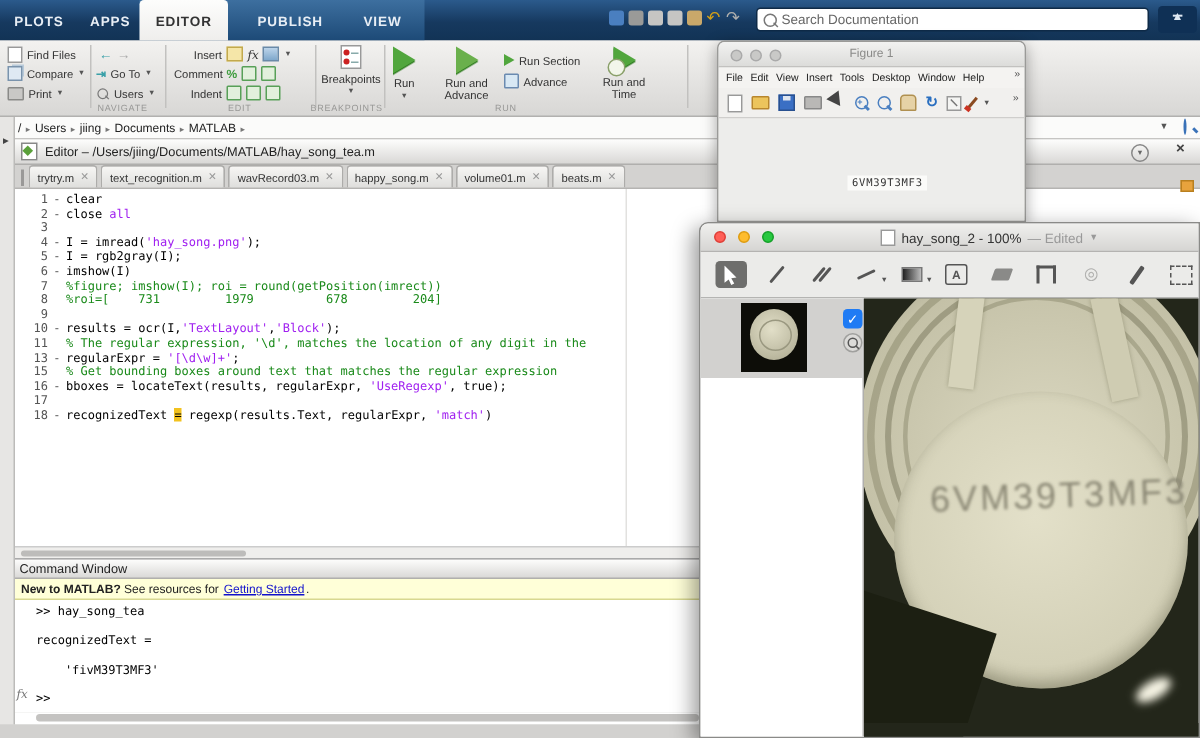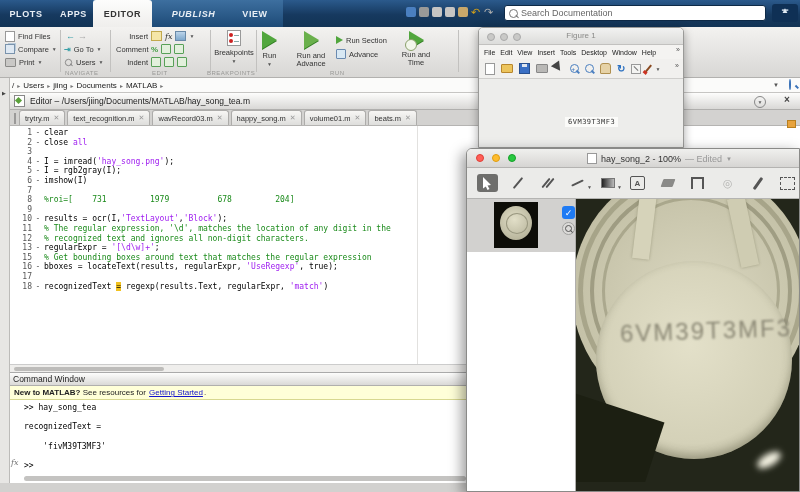--- a/index.html
+++ b/index.html
@@ -198,21 +198,21 @@
 <body>
 
 <div id="canvas">
 
   <div id="ribbon-tabbar" class="abs">
     <div id="tab-group-bg" class="abs"></div>
     <div id="ribbon-tabs">
         <div class="ribbon-tab" style="left: 0px; width: 52px;">PLOTS</div>
         <div class="ribbon-tab" style="left: 52px; width: 43px;">APPS</div>
         <div class="ribbon-tab active" style="left: 93px; width: 59px;">EDITOR</div>
-        <div class="ribbon-tab" style="left: 160px; width: 67px; font-style: italic;">PUBLISH</div>
+        <div class="ribbon-tab" style="left: 160px; width: 67px;">PUBLISH</div>
         <div class="ribbon-tab" style="left: 227px; width: 56px;">VIEW</div>
       </div>
 
     <div class="qa-icon" style="left:406px;background:#4a7fc0;"></div>
     <div class="qa-icon" style="left:419px;background:#9a9a98;"></div>
     <div class="qa-icon" style="left:432px;background:#c6c5c3;"></div>
     <div class="qa-icon" style="left:445px;background:#c6c5c3;"></div>
     <div class="qa-icon" style="left:458px;background:#c9a86a;"></div>
     <div class="qa-icon" style="left:471px;background:transparent;color:#d4a017;font-size:11px;line-height:10px;">↶</div>
     <div class="qa-icon" style="left:484px;background:transparent;color:#b0b0ae;font-size:11px;line-height:10px;">↷</div>
@@ -400,45 +400,41 @@
           <span class="ct"><span class="seg-code">I = rgb2gray(I);</span></span>
         </div>
         <div class="code-row">
           <span class="ln">6</span>
           <span class="dash">-</span>
           <span class="ct"><span class="seg-code">imshow(I)</span></span>
         </div>
         <div class="code-row">
           <span class="ln">7</span>
           <span class="dash"></span>
+          <span class="ct"><span class="seg-comment">%figure; imshow(I); roi = round(getPosition(imrect))</span></span>
         </div>
         <div class="code-row">
           <span class="ln">8</span>
           <span class="dash"></span>
           <span class="ct"><span class="seg-comment">%roi=[    731         1979          678         204]</span></span>
         </div>
         <div class="code-row">
           <span class="ln">9</span>
           <span class="dash"></span>
           <span class="ct"></span>
         </div>
         <div class="code-row">
           <span class="ln">10</span>
           <span class="dash">-</span>
           <span class="ct"><span class="seg-code">results = ocr(I,</span><span class="seg-string">'TextLayout'</span><span class="seg-code">,</span><span class="seg-string">'Block'</span><span class="seg-code">);</span></span>
         </div>
         <div class="code-row">
           <span class="ln">11</span>
           <span class="dash"></span>
           <span class="ct"><span class="seg-comment">% The regular expression, '\d', matches the location of any digit in the</span></span>
-        </div>
-        <div class="code-row">
-          <span class="ln">12</span>
-          <span class="dash"></span>
-          <span class="ct"><span class="seg-comment">% recognized text and ignores all non-digit characters.</span></span>
         </div>
         <div class="code-row">
           <span class="ln">13</span>
           <span class="dash">-</span>
           <span class="ct"><span class="seg-code">regularExpr = </span><span class="seg-string">'[\d\w]+'</span><span class="seg-code">;</span></span>
         </div>
         <div class="code-row">
           <span class="ln">15</span>
           <span class="dash"></span>
           <span class="ct"><span class="seg-comment">% Get bounding boxes around text that matches the regular expression</span></span>

